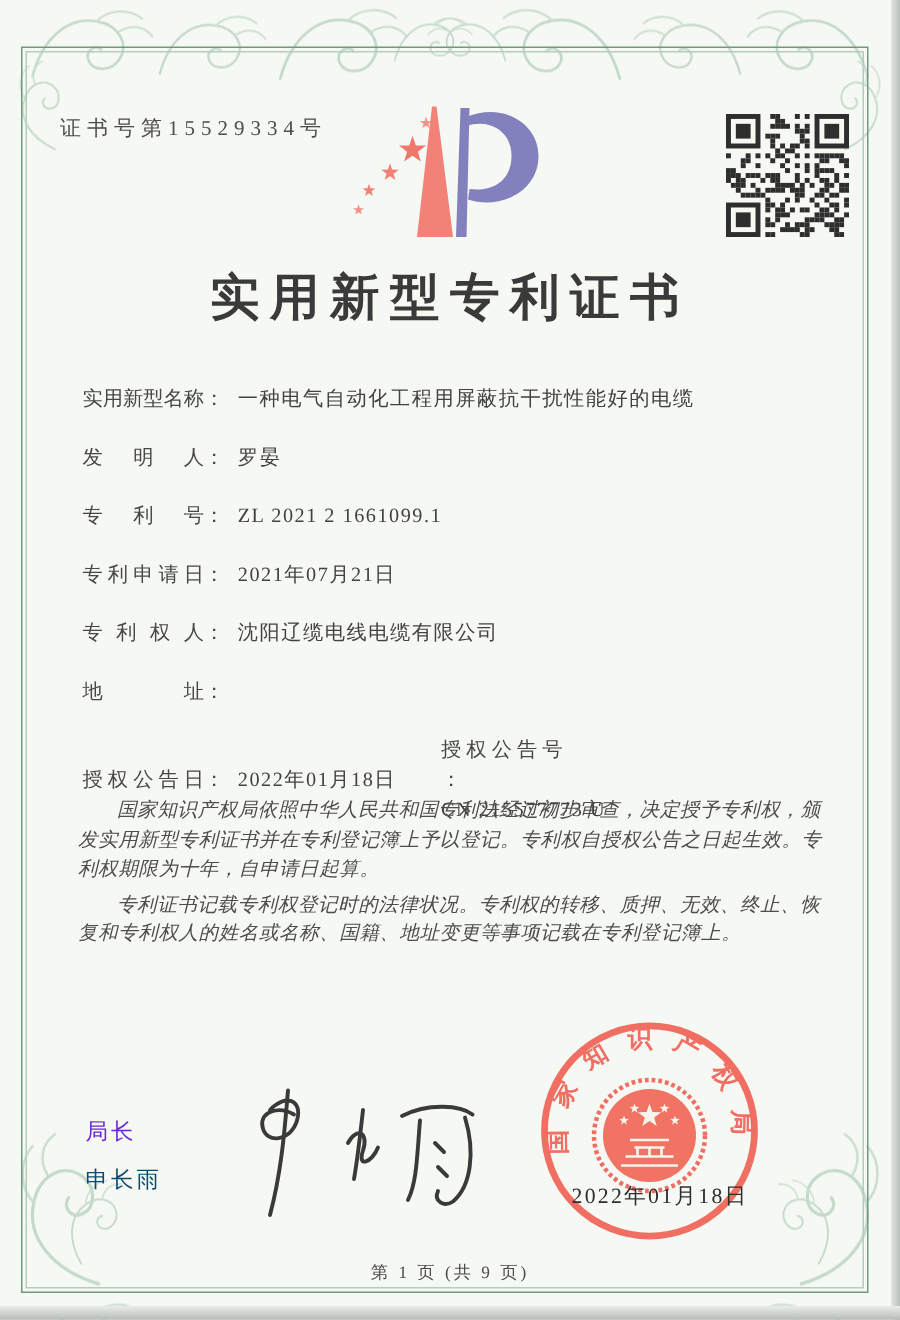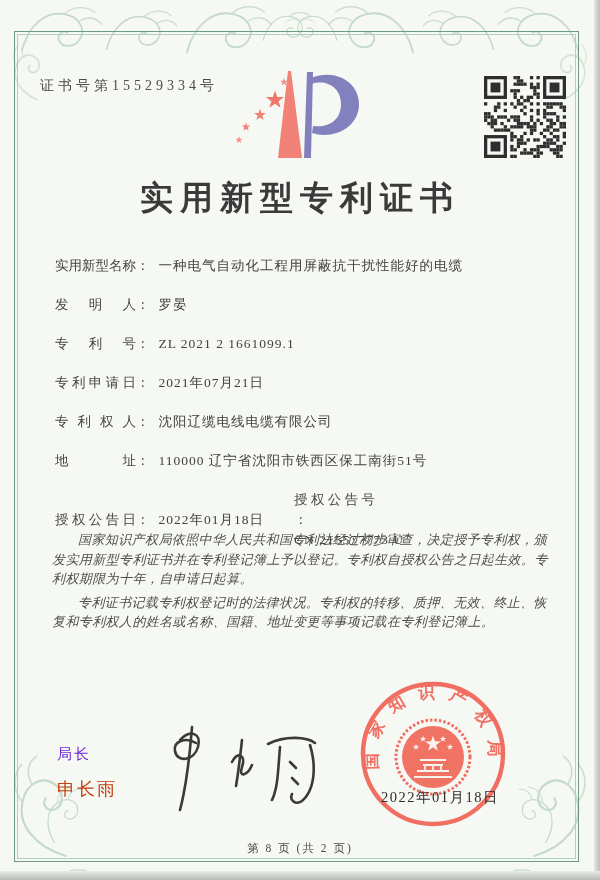--- a/index.html
+++ b/index.html
@@ -25,21 +25,21 @@
   .flabel{display:inline-block;width:81px;text-align:justify;text-align-last:justify;color:#474747;}
   .fcolon{margin-right:9px;}
   .fvalue{letter-spacing:1px;color:#424242;}
   .pair2{margin-left:30px;display:flex;align-items:baseline;flex-direction:column;}
   
   .paras{left:52px;top:530px;width:500px;font-size:13px;line-height:19.5px;color:#4d4d4d;
          font-style:italic;}
   .paras p{margin:0 0 4px 0;text-indent:2em;letter-spacing:0.4px;font-style:italic;}
   
   .signer-title{left:57px;top:745px;font-size:15px;letter-spacing:2px;color:#6d28d9;}
-  .signer-name{left:57px;top:777px;font-size:18px;letter-spacing:2px;color:#c2410c;}
+  .signer-name{left:57px;top:777px;font-size:15px;letter-spacing:2px;color:#0c4a6e;}
   .signature{left:150px;top:720px;width:180px;height:98px;}
   
   .seal{left:357px;top:678px;width:152px;height:152px;opacity:.88;}
   .seal-date{left:381px;top:788px;font-size:14.5px;color:#2e2e2e;letter-spacing:1.5px;z-index:5;}
   
   .footer{left:0;top:841px;width:600px;text-align:center;font-size:11.5px;letter-spacing:2px;color:#4a4a4a;}
   .ornaments{left:0;top:0;width:600px;height:880px;pointer-events:none;}
   svg{display:block;}
 </style>
 </head>
@@ -337,21 +337,20 @@
         <span class="fvalue">2021年07月21日</span>
     </div>
     <div class="frow">
       <span class="flabel">专利权人</span>
         <span class="fcolon">：</span>
         <span class="fvalue">沈阳辽缆电线电缆有限公司</span>
     </div>
     <div class="frow">
       <span class="flabel">地址</span>
         <span class="fcolon">：</span>
-        <span class="fvalue">110000 辽宁省沈阳市铁西区保工南街51号</span>
     </div>
     <div class="frow">
       <span class="flabel">授权公告日</span>
         <span class="fcolon">：</span>
         <span class="fvalue">2022年01月18日</span>
       <span class="pair2">
         <span class="flabel">授权公告号</span>
           <span class="fcolon">：</span>
           <span class="fvalue">CN 215577773 U</span>
       </span>
@@ -399,17 +398,17 @@
       <use href="#sstar" transform="translate(93,69) scale(0.34)" fill="#f8f2ec"></use>
       <g stroke="#f8f2ec" stroke-width="1.8" fill="none">
         <path d="M63,82 h26 M66,87 h20 M60,93 h32 M57,99 h38"></path>
         <path d="M68,87 v6 M76,87 v6 M84,87 v6"></path>
       </g>
     </g>
   </svg>
 
   <div class="abs seal-date">2022年01月18日</div>
 
-  <div class="abs footer">第 8 页 (共 2 页)</div>
+  <div class="abs footer">第 1 页 (共 9 页)</div>
 
   <div class="abs shadow-right"></div>
   <div class="abs shadow-bottom"></div>
 </div>
 
 </body></html>

